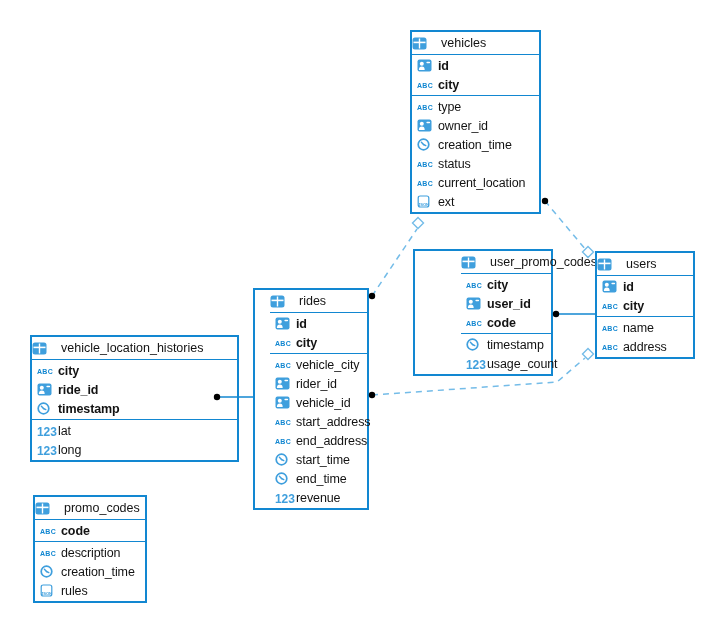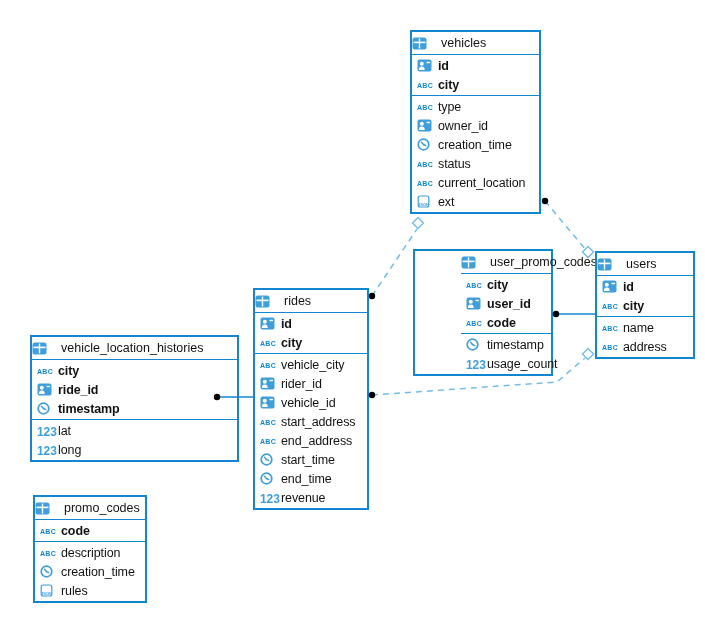--- a/index.html
+++ b/index.html
@@ -232,21 +232,21 @@
             <span class="lbl">name</span>
           </div>
           <div class="row">
             <span class="icon-wrap">
               <span class="t-abc">ABC</span>
             </span>
             <span class="lbl">address</span>
           </div>
         </div>
       </div>
-      <div class="tbl" style="left: 253px; top: 288px; width: 116px;">
+      <div class="tbl" style="left: 253px; top: 288px; width: 116px; padding-left: 15px;">
         <div class="tbl-header">
           <span class="icon-wrap">
             <svg width="15" height="13" viewBox="0 0 15 13">
               <rect x="0.5" y="0.5" width="14" height="12" rx="2.5" fill="#3f9fdd"></rect>
               <line x1="1.5" y1="5.4" x2="13.5" y2="5.4" stroke="#fff" stroke-width="1.6"></line>
               <line x1="7.5" y1="1.5" x2="7.5" y2="11.5" stroke="#fff" stroke-width="1.4"></line>
             </svg>
           </span>
           <span>rides</span>
         </div>

